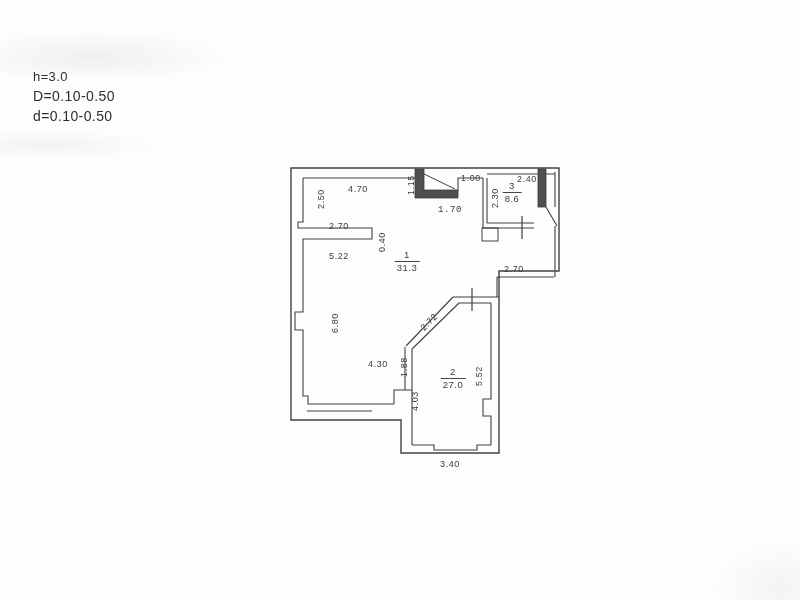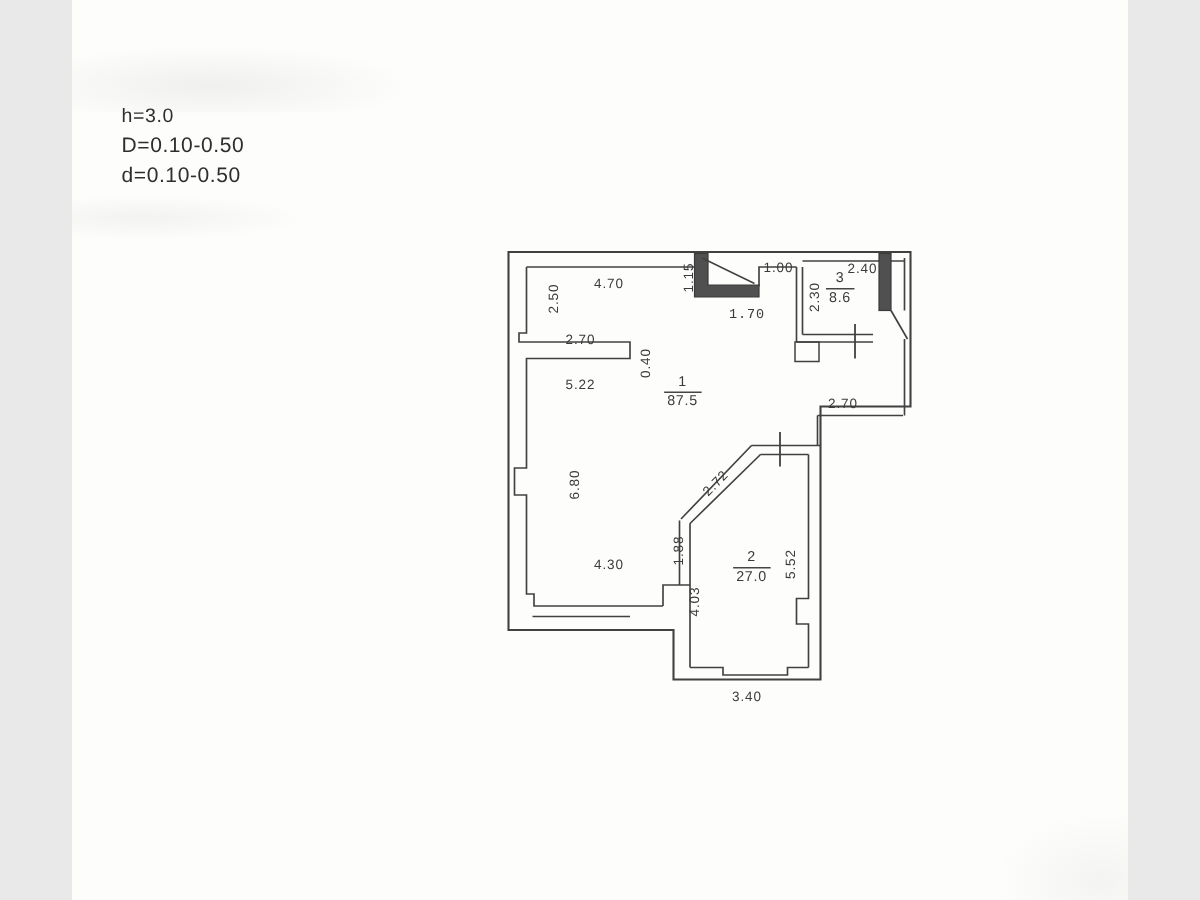--- a/index.html
+++ b/index.html
@@ -1,17 +1,17 @@
 <!DOCTYPE html>
 <html><head>
 <meta charset="utf-8">
 <style>
   html,body{margin:0;padding:0;}
   body{background:#e9e9e9;font-family:"Liberation Sans",sans-serif;}
-  #page{position:relative;width:704px;height:600px;background:#fdfdfc;overflow:hidden;margin:0 auto;}
+  #page{position:relative;width:800px;height:600px;background:#fdfdfc;overflow:hidden;margin:0 auto;}
 
   
   .smudge{position:absolute;pointer-events:none;}
   .sm1{left:0;top:30px;width:230px;height:45px;
        background:radial-gradient(ellipse at 40% 60%, rgba(120,120,120,.10), rgba(120,120,120,0) 70%);}
   .sm2{left:0;top:130px;width:160px;height:30px;
        background:radial-gradient(ellipse at 30% 50%, rgba(120,120,120,.08), rgba(120,120,120,0) 70%);}
   .sm3{right:0;bottom:0;width:90px;height:60px;
        background:radial-gradient(ellipse at 80% 80%, rgba(120,120,120,.07), rgba(120,120,120,0) 70%);}
 
@@ -89,29 +89,29 @@
   <div class="dim" style="left:450px;top:210px;font-family:Liberation Mono, monospace;">1.70</div>
   <div class="dim" style="left:471px;top:178px;text-align:center;">1.00</div>
   <div class="dim" style="left:527px;top:179px;">2.40</div>
   <div class="dim v" style="left:495px;top:198px;">2.30</div>
   <div class="dim" style="left:339px;top:226px;">2.70</div>
   <div class="dim v" style="left:382px;top:242px;">0.40</div>
   <div class="dim" style="left:339px;top:256px;">5.22</div>
   <div class="dim" style="left:514px;top:269px;">2.70</div>
   <div class="dim diag" style="left:429px;top:322px;">2.72</div>
   <div class="dim v" style="left:335px;top:323px;">6.80</div>
-  <div class="dim" style="left:358px;top:364px;margin-top:12px;">4.30</div>
+  <div class="dim" style="left:378px;top:364px;">4.30</div>
   <div class="dim v" style="left:404px;top:367px;">1.88</div>
   <div class="dim v" style="left:479px;top:376px;">5.52</div>
   <div class="dim v" style="left:415px;top:401px;">4.03</div>
   <div class="dim" style="left:450px;top:428px;margin-top:36px;">3.40</div>
 
   <div class="room-label" style="left:407px;top:250px;">
     <span class="num">1</span>
-    <span class="area">87.5</span>
+    <span class="area">31.3</span>
   </div>
   <div class="room-label" style="left:453px;top:367px;">
     <span class="num">2</span>
     <span class="area">27.0</span>
   </div>
   <div class="room-label" style="left:512px;top:181px;">
     <span class="num">3</span>
     <span class="area">8.6</span>
   </div>
 

